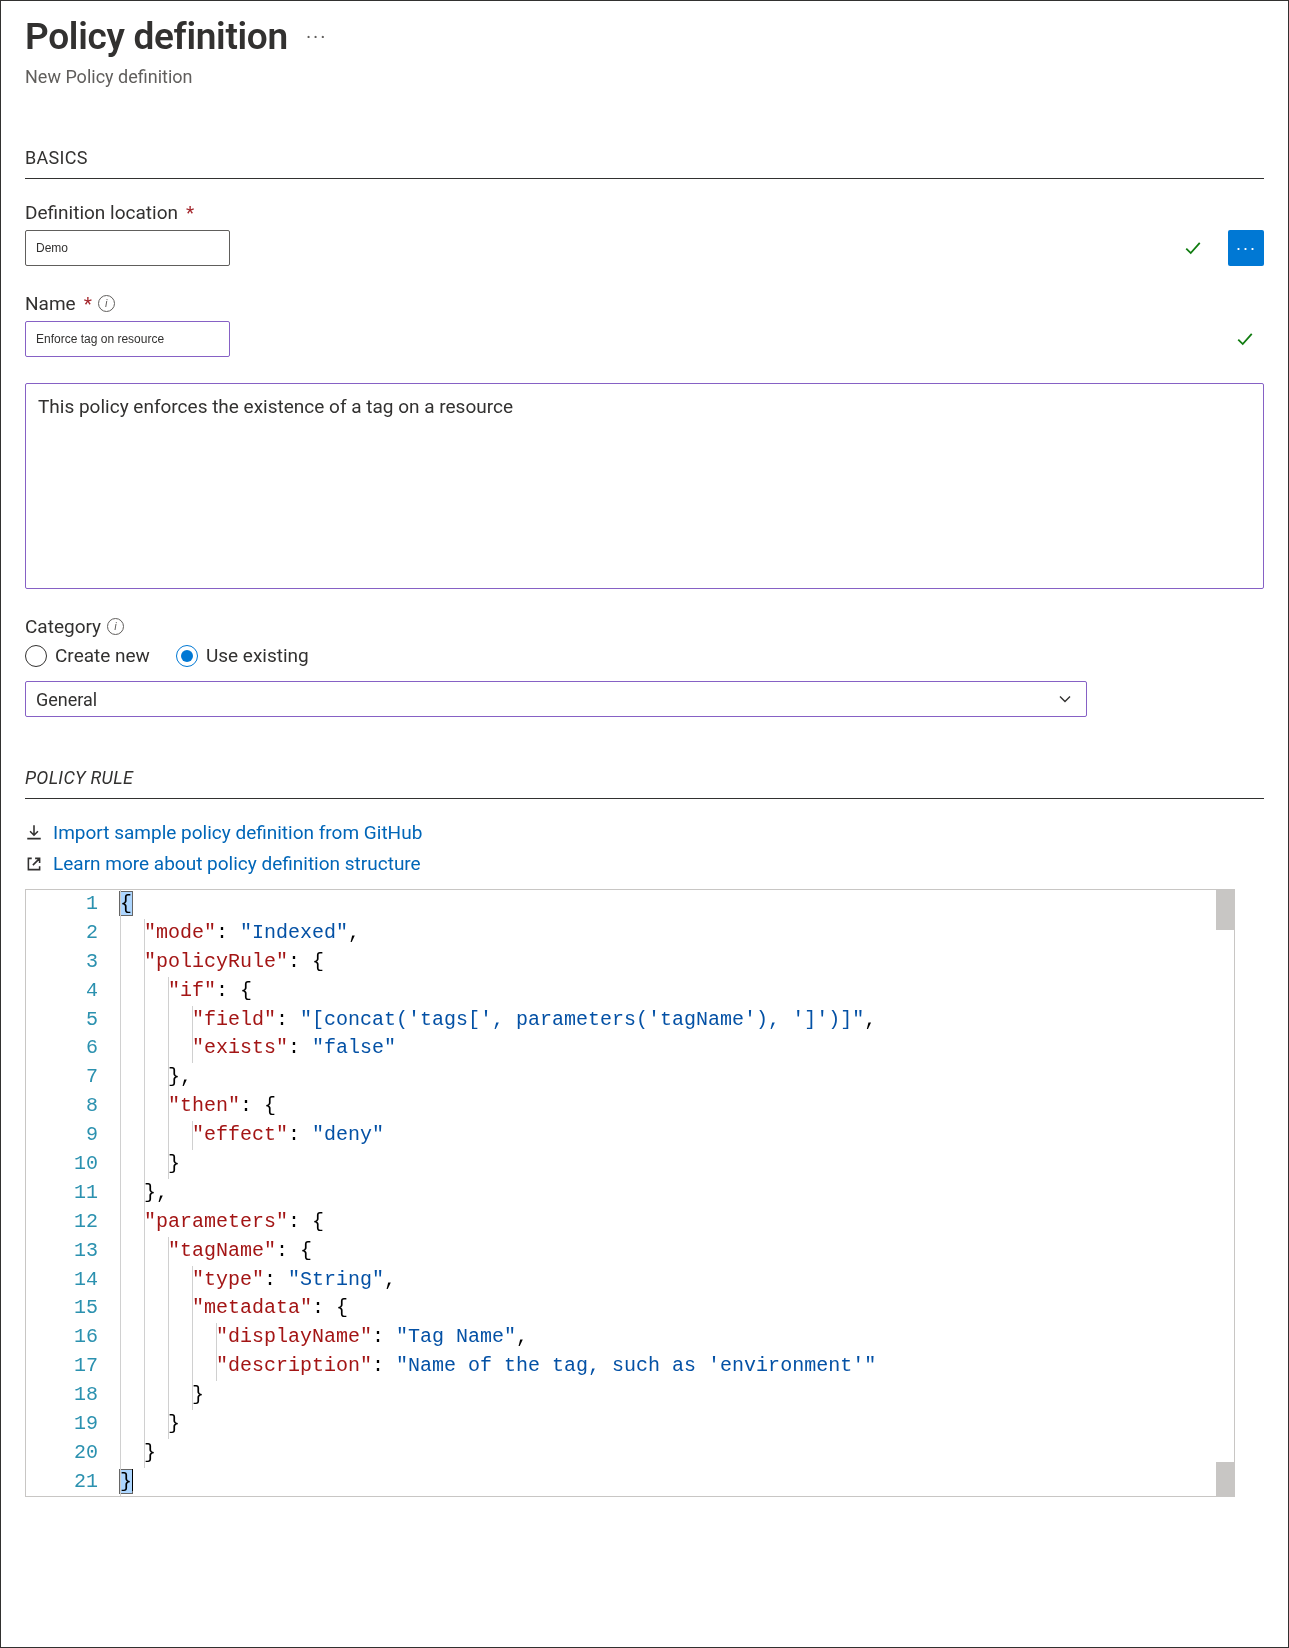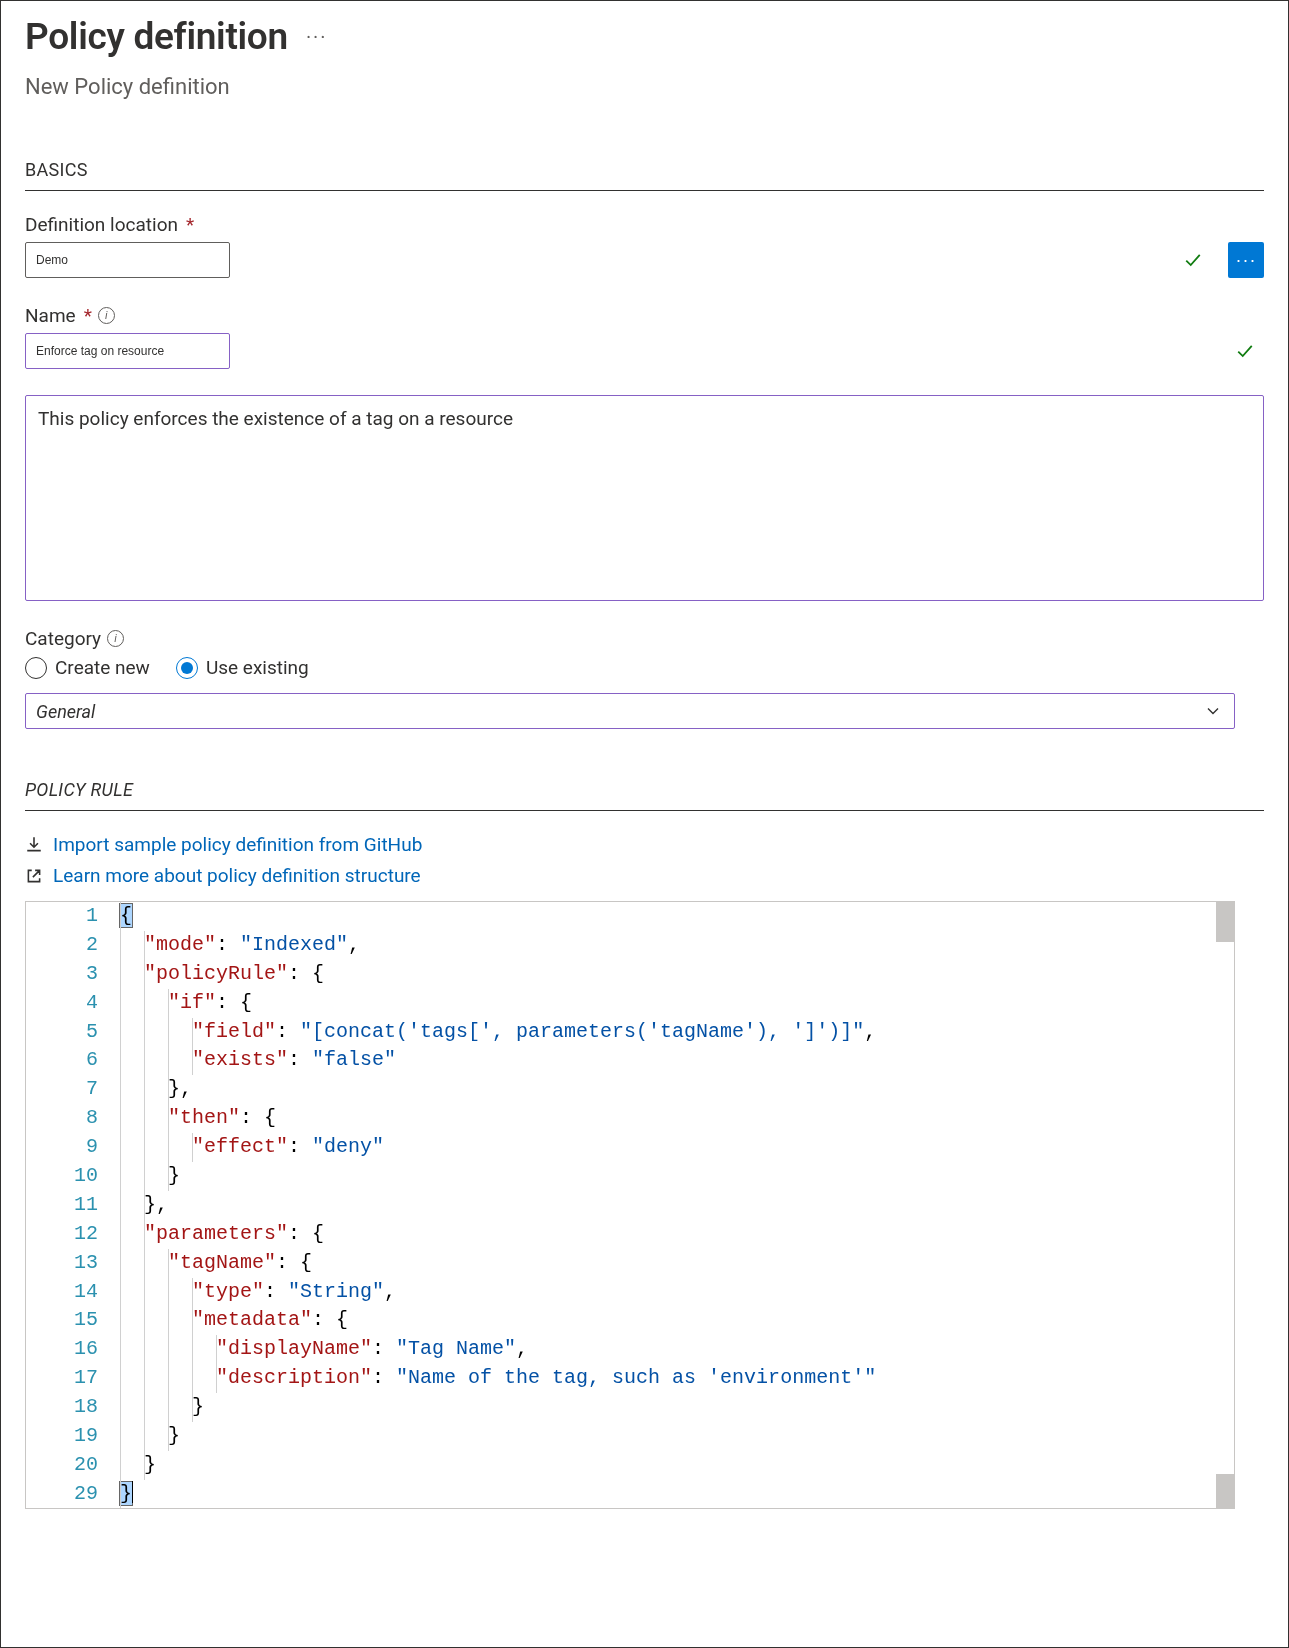--- a/index.html
+++ b/index.html
@@ -19,21 +19,21 @@
     position: relative;
   }
   .header-row { display: flex; align-items: center; gap: 18px; margin-top: 4px;}
   .title {
     font-size: 37px;
     font-weight: 600;
     color: #323130;
     letter-spacing: -0.3px;
   }
   .more-dots { color: #605e5c; font-size: 20px; letter-spacing: 2px; cursor: pointer; }
-  .subtitle { color: #605e5c; font-size: 22px; margin-top: 16px; }
+  .subtitle { color: #605e5c; font-size: 18px; margin-top: 8px; }
 
   .section-header {
     font-size: 18px;
     color: #323130;
     letter-spacing: 0.3px;
     margin-top: 60px;
     margin-bottom: 10px;
   }
   hr.sep { border: none; border-top: 1px solid #323130; margin: 0 0 22px 0; }
 
@@ -242,21 +242,21 @@
       <span class="radio"></span>
       <span>Create new</span>
     </div>
     <div class="radio-opt">
       <span class="radio selected">
           <span class="dot"></span>
         </span>
       <span>Use existing</span>
     </div>
   </div>
-  <div class="select-wrap" style="width:1210px;font-style:italic;">
+  <div class="select-wrap" style="width:1062px;">
     <div class="select-box">
       <span>General</span>
     </div>
     <svg class="select-caret" width="16" height="16" viewBox="0 0 16 16">
       <path d="M3 5.5 L8 10.5 L13 5.5" fill="none" stroke="#323130" stroke-width="1.4"></path>
     </svg>
   </div>
 
   
   <div class="section-header" style="margin-top:50px;font-style:italic;">POLICY RULE</div>
@@ -290,21 +290,21 @@
         <div class="ln">11</div>
         <div class="ln">12</div>
         <div class="ln">13</div>
         <div class="ln">14</div>
         <div class="ln">15</div>
         <div class="ln">16</div>
         <div class="ln">17</div>
         <div class="ln">18</div>
         <div class="ln">19</div>
         <div class="ln">20</div>
-        <div class="ln">29</div>
+        <div class="ln">21</div>
       </div>
     <div class="code" id="code"><div class="code-line"><span class="tok-punc code-caret-select">{</span><span class="indent-guide" style="left: 0px;"></span></div><div class="code-line">&nbsp;&nbsp;<span class="tok-key">"mode"</span><span class="tok-punc">:&nbsp;</span><span class="tok-str">"Indexed"</span><span class="tok-punc">,</span><span class="indent-guide" style="left: 0px;"></span><span class="indent-guide" style="left: 24px;"></span></div><div class="code-line">&nbsp;&nbsp;<span class="tok-key">"policyRule"</span><span class="tok-punc">:&nbsp;{</span><span class="indent-guide" style="left: 0px;"></span><span class="indent-guide" style="left: 24px;"></span></div><div class="code-line">&nbsp;&nbsp;&nbsp;&nbsp;<span class="tok-key">"if"</span><span class="tok-punc">:&nbsp;{</span><span class="indent-guide" style="left: 0px;"></span><span class="indent-guide" style="left: 24px;"></span><span class="indent-guide" style="left: 48px;"></span></div><div class="code-line">&nbsp;&nbsp;&nbsp;&nbsp;&nbsp;&nbsp;<span class="tok-key">"field"</span><span class="tok-punc">:&nbsp;</span><span class="tok-str">"[concat('tags[',&nbsp;parameters('tagName'),&nbsp;']')]"</span><span class="tok-punc">,</span><span class="indent-guide" style="left: 0px;"></span><span class="indent-guide" style="left: 24px;"></span><span class="indent-guide" style="left: 48px;"></span><span class="indent-guide" style="left: 72px;"></span></div><div class="code-line">&nbsp;&nbsp;&nbsp;&nbsp;&nbsp;&nbsp;<span class="tok-key">"exists"</span><span class="tok-punc">:&nbsp;</span><span class="tok-str">"false"</span><span class="indent-guide" style="left: 0px;"></span><span class="indent-guide" style="left: 24px;"></span><span class="indent-guide" style="left: 48px;"></span><span class="indent-guide" style="left: 72px;"></span></div><div class="code-line">&nbsp;&nbsp;&nbsp;&nbsp;<span class="tok-punc">},</span><span class="indent-guide" style="left: 0px;"></span><span class="indent-guide" style="left: 24px;"></span><span class="indent-guide" style="left: 48px;"></span></div><div class="code-line">&nbsp;&nbsp;&nbsp;&nbsp;<span class="tok-key">"then"</span><span class="tok-punc">:&nbsp;{</span><span class="indent-guide" style="left: 0px;"></span><span class="indent-guide" style="left: 24px;"></span><span class="indent-guide" style="left: 48px;"></span></div><div class="code-line">&nbsp;&nbsp;&nbsp;&nbsp;&nbsp;&nbsp;<span class="tok-key">"effect"</span><span class="tok-punc">:&nbsp;</span><span class="tok-str">"deny"</span><span class="indent-guide" style="left: 0px;"></span><span class="indent-guide" style="left: 24px;"></span><span class="indent-guide" style="left: 48px;"></span><span class="indent-guide" style="left: 72px;"></span></div><div class="code-line">&nbsp;&nbsp;&nbsp;&nbsp;<span class="tok-punc">}</span><span class="indent-guide" style="left: 0px;"></span><span class="indent-guide" style="left: 24px;"></span><span class="indent-guide" style="left: 48px;"></span></div><div class="code-line">&nbsp;&nbsp;<span class="tok-punc">},</span><span class="indent-guide" style="left: 0px;"></span><span class="indent-guide" style="left: 24px;"></span></div><div class="code-line">&nbsp;&nbsp;<span class="tok-key">"parameters"</span><span class="tok-punc">:&nbsp;{</span><span class="indent-guide" style="left: 0px;"></span><span class="indent-guide" style="left: 24px;"></span></div><div class="code-line">&nbsp;&nbsp;&nbsp;&nbsp;<span class="tok-key">"tagName"</span><span class="tok-punc">:&nbsp;{</span><span class="indent-guide" style="left: 0px;"></span><span class="indent-guide" style="left: 24px;"></span><span class="indent-guide" style="left: 48px;"></span></div><div class="code-line">&nbsp;&nbsp;&nbsp;&nbsp;&nbsp;&nbsp;<span class="tok-key">"type"</span><span class="tok-punc">:&nbsp;</span><span class="tok-str">"String"</span><span class="tok-punc">,</span><span class="indent-guide" style="left: 0px;"></span><span class="indent-guide" style="left: 24px;"></span><span class="indent-guide" style="left: 48px;"></span><span class="indent-guide" style="left: 72px;"></span></div><div class="code-line">&nbsp;&nbsp;&nbsp;&nbsp;&nbsp;&nbsp;<span class="tok-key">"metadata"</span><span class="tok-punc">:&nbsp;{</span><span class="indent-guide" style="left: 0px;"></span><span class="indent-guide" style="left: 24px;"></span><span class="indent-guide" style="left: 48px;"></span><span class="indent-guide" style="left: 72px;"></span></div><div class="code-line">&nbsp;&nbsp;&nbsp;&nbsp;&nbsp;&nbsp;&nbsp;&nbsp;<span class="tok-key">"displayName"</span><span class="tok-punc">:&nbsp;</span><span class="tok-str">"Tag&nbsp;Name"</span><span class="tok-punc">,</span><span class="indent-guide" style="left: 0px;"></span><span class="indent-guide" style="left: 24px;"></span><span class="indent-guide" style="left: 48px;"></span><span class="indent-guide" style="left: 72px;"></span><span class="indent-guide" style="left: 96px;"></span></div><div class="code-line">&nbsp;&nbsp;&nbsp;&nbsp;&nbsp;&nbsp;&nbsp;&nbsp;<span class="tok-key">"description"</span><span class="tok-punc">:&nbsp;</span><span class="tok-str">"Name&nbsp;of&nbsp;the&nbsp;tag,&nbsp;such&nbsp;as&nbsp;'environment'"</span><span class="indent-guide" style="left: 0px;"></span><span class="indent-guide" style="left: 24px;"></span><span class="indent-guide" style="left: 48px;"></span><span class="indent-guide" style="left: 72px;"></span><span class="indent-guide" style="left: 96px;"></span></div><div class="code-line">&nbsp;&nbsp;&nbsp;&nbsp;&nbsp;&nbsp;<span class="tok-punc">}</span><span class="indent-guide" style="left: 0px;"></span><span class="indent-guide" style="left: 24px;"></span><span class="indent-guide" style="left: 48px;"></span><span class="indent-guide" style="left: 72px;"></span></div><div class="code-line">&nbsp;&nbsp;&nbsp;&nbsp;<span class="tok-punc">}</span><span class="indent-guide" style="left: 0px;"></span><span class="indent-guide" style="left: 24px;"></span><span class="indent-guide" style="left: 48px;"></span></div><div class="code-line">&nbsp;&nbsp;<span class="tok-punc">}</span><span class="indent-guide" style="left: 0px;"></span><span class="indent-guide" style="left: 24px;"></span></div><div class="code-line"><span class="tok-punc code-caret-select">}</span><span class="cursor"></span><span class="indent-guide" style="left: 0px;"></span></div></div>
     <div class="scroll-track">
       <div class="scroll-thumb-top"></div>
       <div class="scroll-thumb-bottom"></div>
     </div>
   </div>
 
 </div>
 

